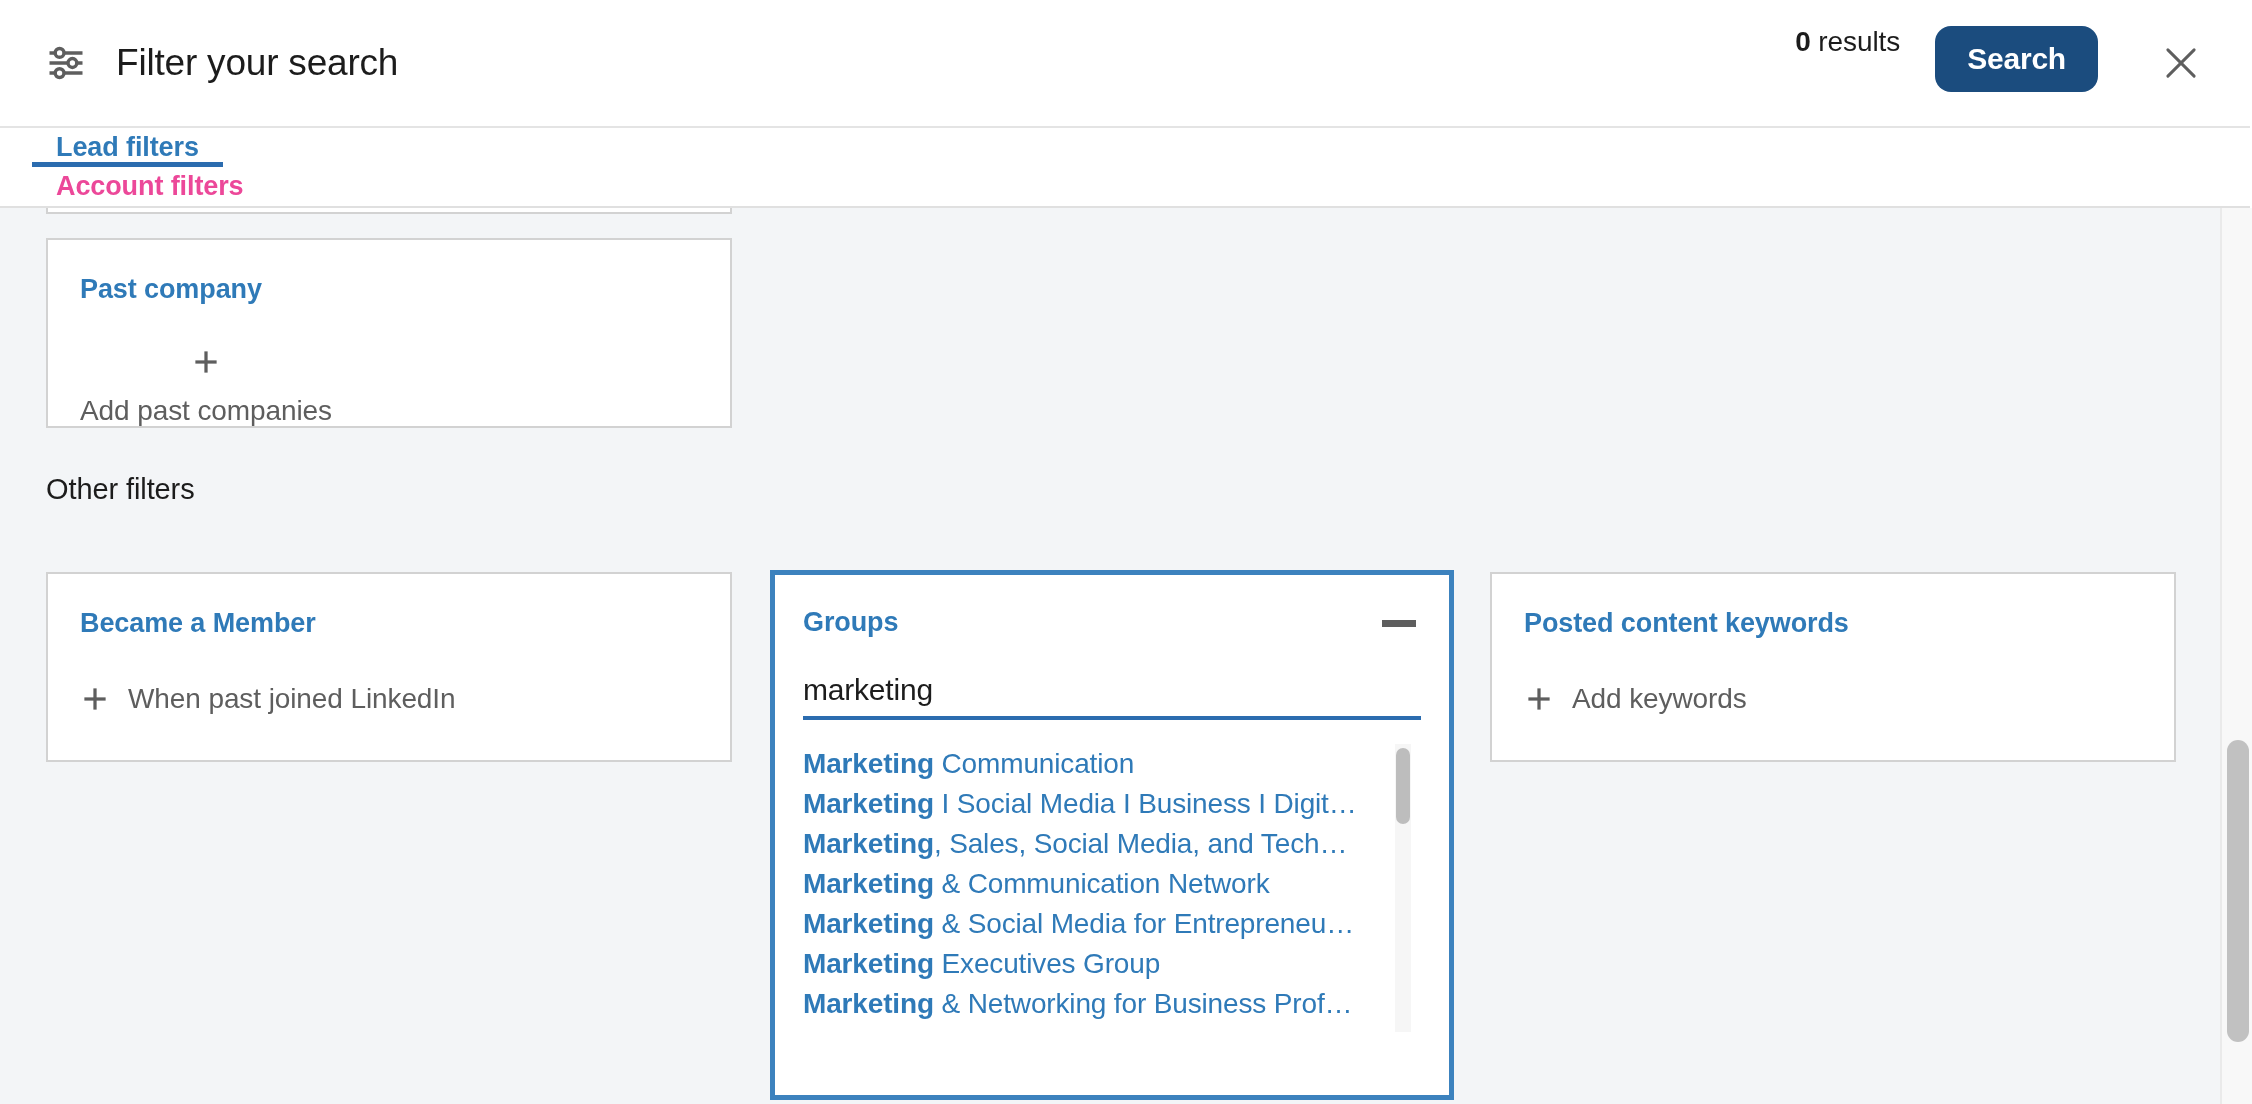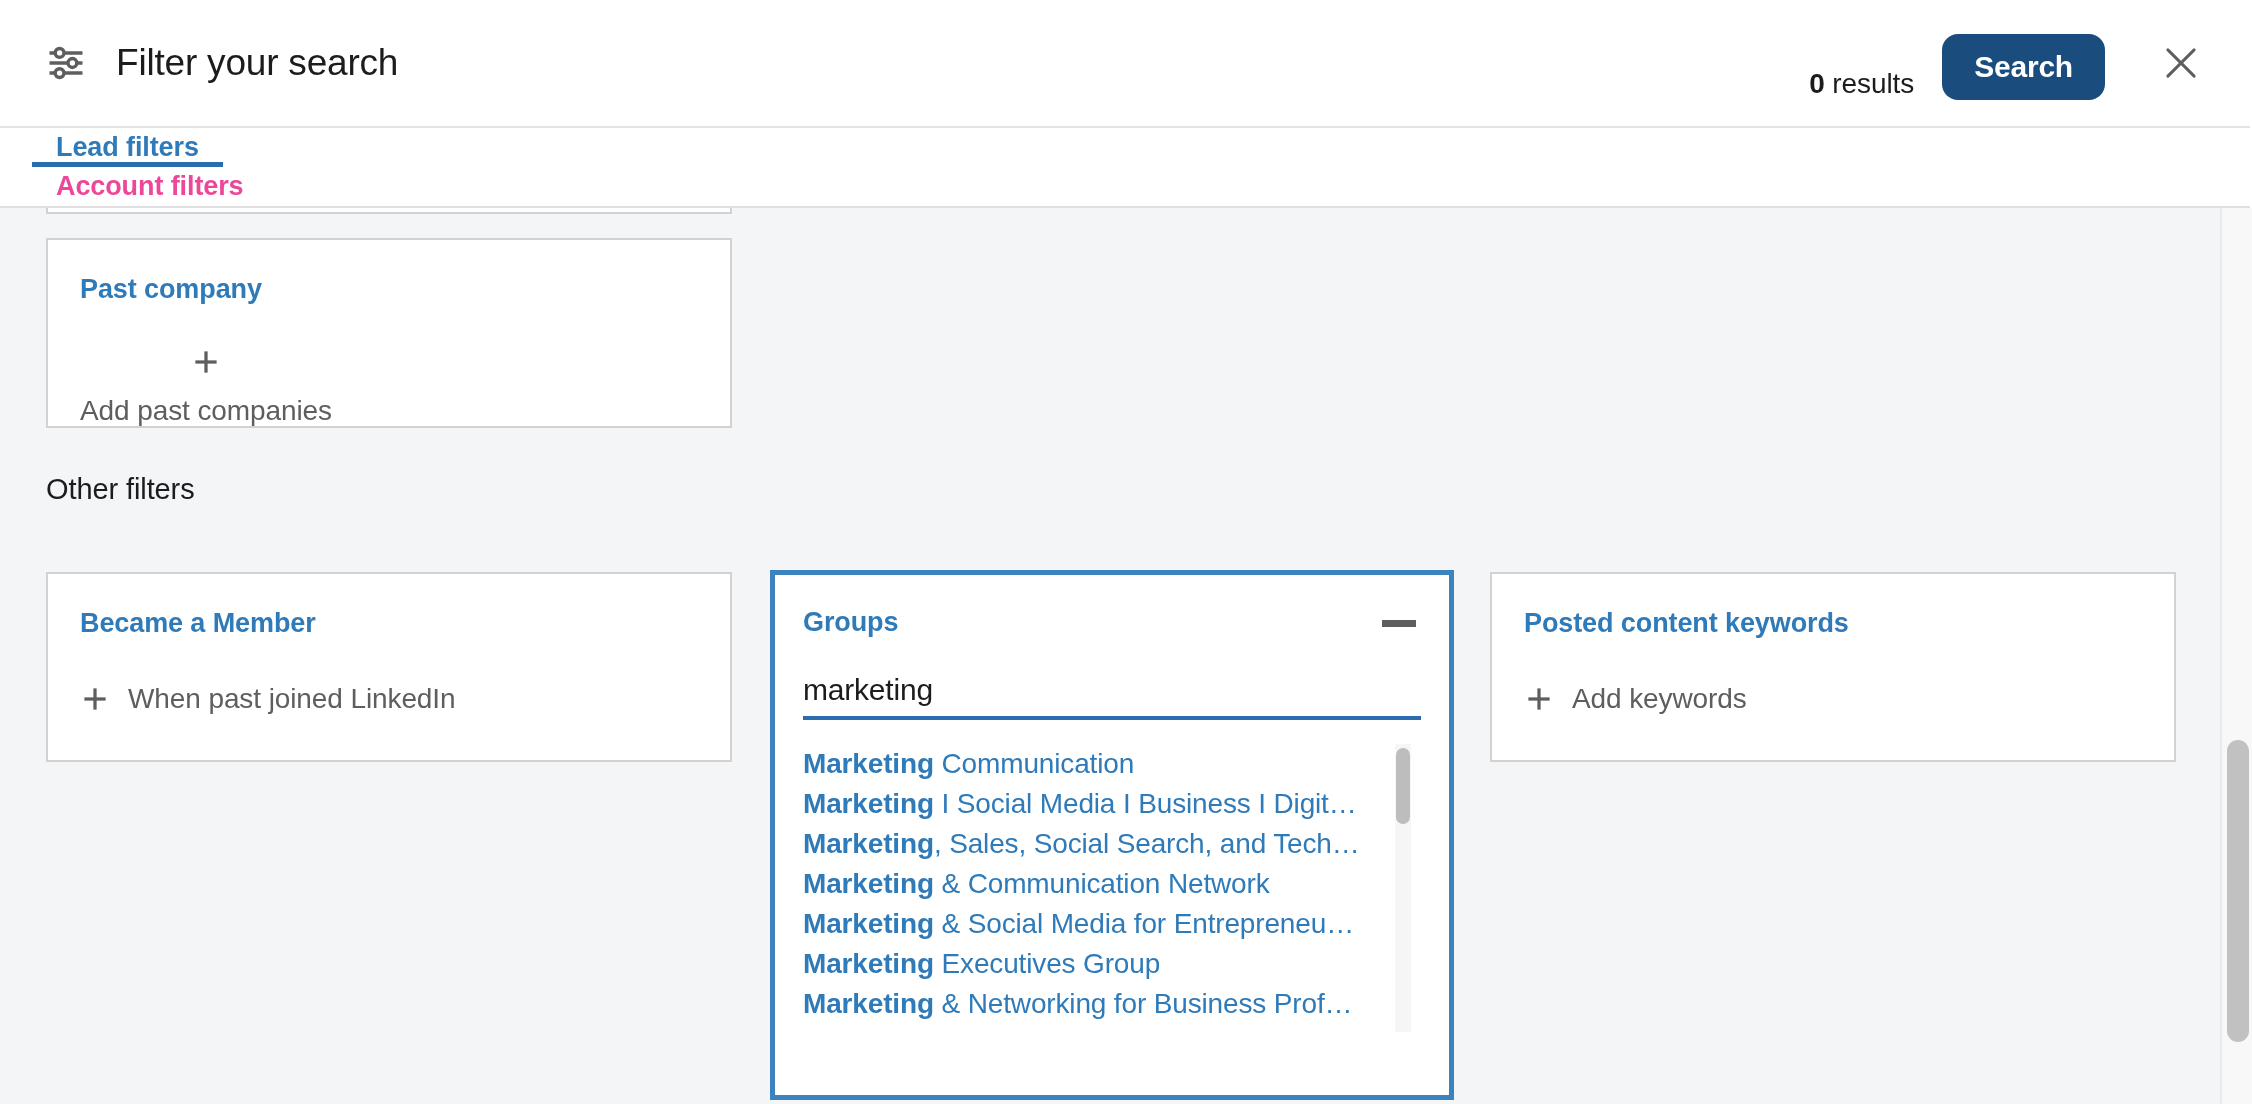--- a/index.html
+++ b/index.html
@@ -55,22 +55,22 @@
     font-size: 37px;
     font-weight: 400;
     color: #1c1c1c;
     letter-spacing: -0.2px;
     white-space: nowrap;
   }
 
   .header-right {
     margin-left: auto;
     display: flex;
-    align-items: flex-end;
-    gap: 9px;
+    align-items: flex-start;
+    gap: 16px;
   }
 
   .results-count {
     font-size: 28px;
     color: #1c1c1c;
     white-space: nowrap;
     margin-right: 19px;
     letter-spacing: -0.1px;
   }
   .results-count b { font-weight: 700; }
@@ -449,21 +449,21 @@
       </div>
 
       <div class="groups-input-wrap">
         <input class="groups-input" type="text" value="marketing" style="">
       </div>
 
       <div class="typeahead">
         <ul class="typeahead-list">
           <li class="typeahead-item"><b>Marketing</b><span> Communication</span></li>
           <li class="typeahead-item"><b>Marketing</b><span> I Social Media I Business I Digital...</span></li>
-          <li class="typeahead-item"><b>Marketing</b><span>, Sales, Social Search, and Techno...</span></li>
+          <li class="typeahead-item"><b>Marketing</b><span>, Sales, Social Media, and Techno...</span></li>
           <li class="typeahead-item"><b>Marketing</b><span> &amp; Communication Network</span></li>
           <li class="typeahead-item"><b>Marketing</b><span> &amp; Social Media for Entrepreneurs...</span></li>
           <li class="typeahead-item"><b>Marketing</b><span> Executives Group</span></li>
           <li class="typeahead-item"><b>Marketing</b><span> &amp; Networking for Business Profe...</span></li>
           <li class="typeahead-item"><b>Marketing</b><span> and Sales Operations Profession...</span></li>
         </ul>
         <div class="typeahead-track"></div>
         <div class="typeahead-thumb"></div>
       </div>
     </div>

